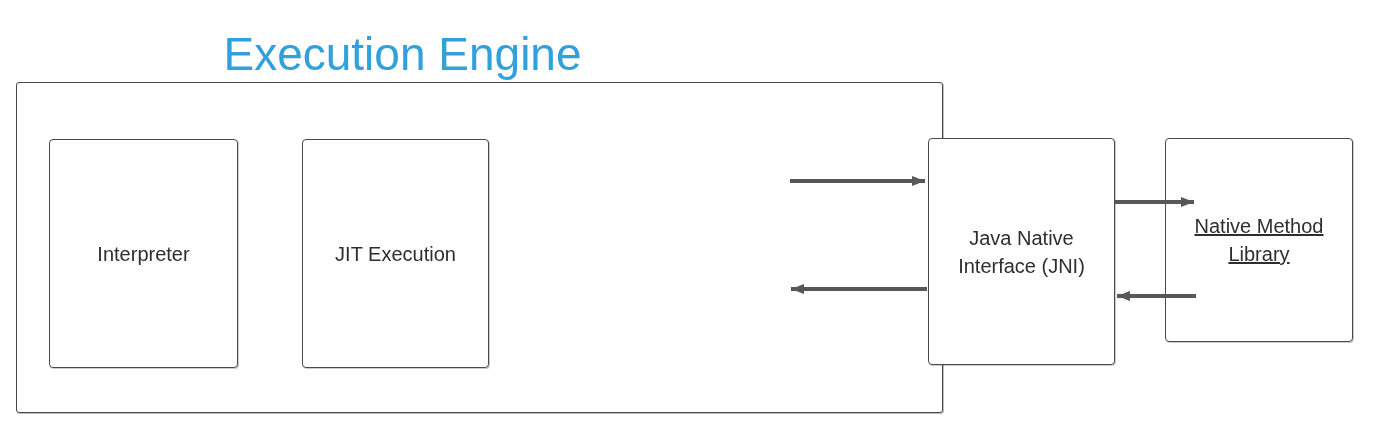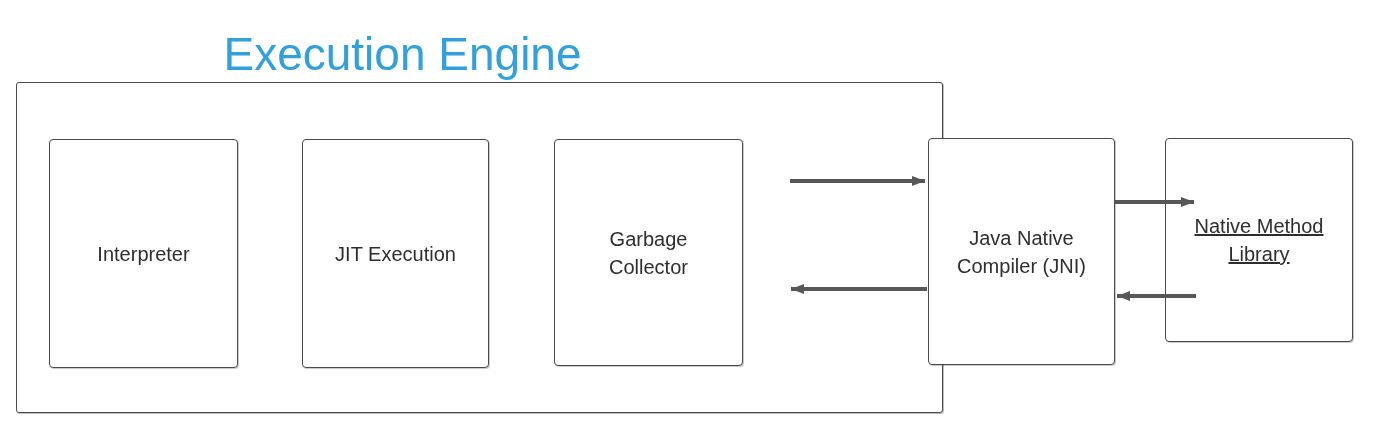--- a/index.html
+++ b/index.html
@@ -92,28 +92,25 @@
   <div class="group-box">
 
     <div class="node node-interpreter">
       <span class="node-label">Interpreter</span>
     </div>
 
     <div class="node node-jit-compiler">
       <span class="node-label">JIT Execution</span>
     </div>
 
-    <div class="node node-garbage-collector">
-      <span class="node-label">Garbage Collector</span>
-    </div>
 
   </div>
 
   <div class="node node-jni">
-    <span class="node-label">Java Native Compiler (JNI)</span>
+    <span class="node-label">Java Native Interface (JNI)</span>
   </div>
 
   <div class="node node-native-method-library">
     <span class="node-label">Native Method Library</span>
   </div>
 
   <svg class="edges-layer" viewBox="0 0 1400 432" xmlns="http://www.w3.org/2000/svg">
     <defs>
       <marker id="arrowhead" viewBox="0 0 13 10" refX="13" refY="5" markerWidth="13" markerHeight="10" markerUnits="userSpaceOnUse" orient="auto">
         <path class="arrowhead-shape" d="M 0 0 L 13 5 L 0 10 Z"></path>

